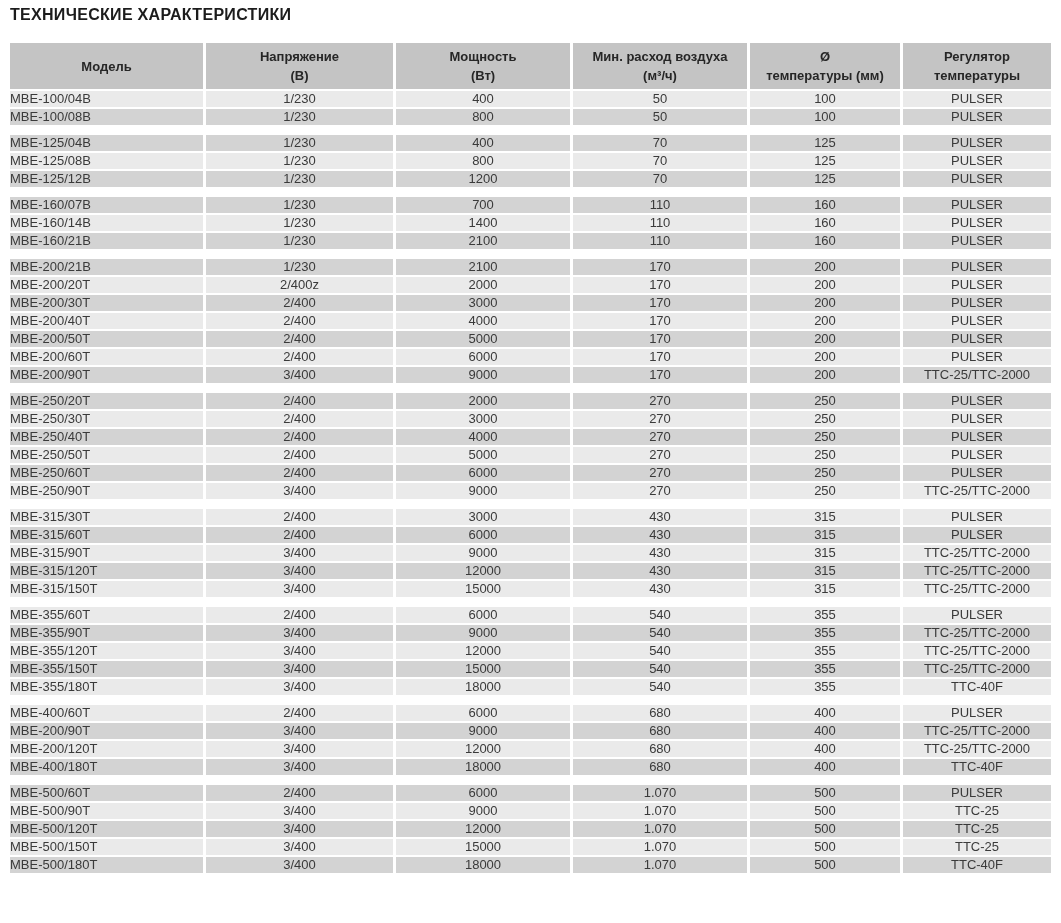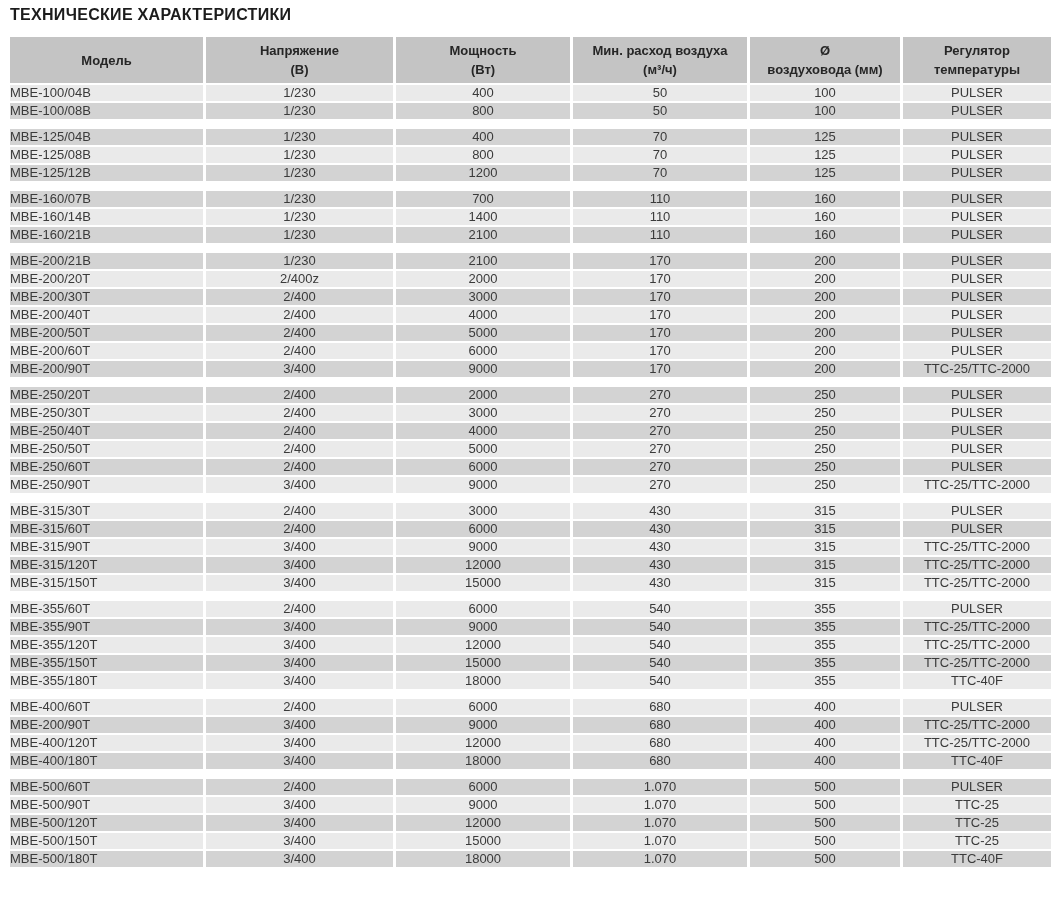--- a/index.html
+++ b/index.html
@@ -16,21 +16,21 @@
     width:1061px;
     font-family:"Liberation Sans","DejaVu Sans",sans-serif;
     -webkit-font-smoothing:antialiased;
   }
   .page{padding:4px 10px 4px 10px;}
   .page-title{
     font-size:16px;
     font-weight:bold;
     color:var(--title-text);
     letter-spacing:0.3px;
-    margin:2px 0 11px 0;
+    margin:2px 0 17px 0;
   }
   table.specs{
     width:1041px;
     table-layout:fixed;
     border-collapse:separate;
     border-spacing:0 2px;
   }
   th{
     background:var(--header-bg);
     color:var(--header-text);
@@ -91,21 +91,21 @@
           <th>
             <div>Мощность</div>
             <div>(Вт)</div>
           </th>
           <th>
             <div>Мин. расход воздуха</div>
             <div>(м³/ч)</div>
           </th>
           <th>
             <div>Ø</div>
-            <div>воздуховода (мм)</div>
+            <div>температуры (мм)</div>
           </th>
           <th>
             <div>Регулятор</div>
             <div>температуры</div>
           </th>
         </tr>
     </thead>
     <tbody id="table-body">
         <tr>
           <td class="c-model">MBE-100/04B</td>
@@ -386,21 +386,21 @@
         </tr>
         <tr>
           <td class="c-model">MBE-200/90T</td>
           <td class="c-voltage">3/400</td>
           <td class="c-power">9000</td>
           <td class="c-airflow">680</td>
           <td class="c-diameter">400</td>
           <td class="c-regulator">TTC-25/TTC-2000</td>
         </tr>
         <tr>
-          <td class="c-model">MBE-400/120T</td>
+          <td class="c-model">MBE-200/120T</td>
           <td class="c-voltage">3/400</td>
           <td class="c-power">12000</td>
           <td class="c-airflow">680</td>
           <td class="c-diameter">400</td>
           <td class="c-regulator">TTC-25/TTC-2000</td>
         </tr>
         <tr>
           <td class="c-model">MBE-400/180T</td>
           <td class="c-voltage">3/400</td>
           <td class="c-power">18000</td>

